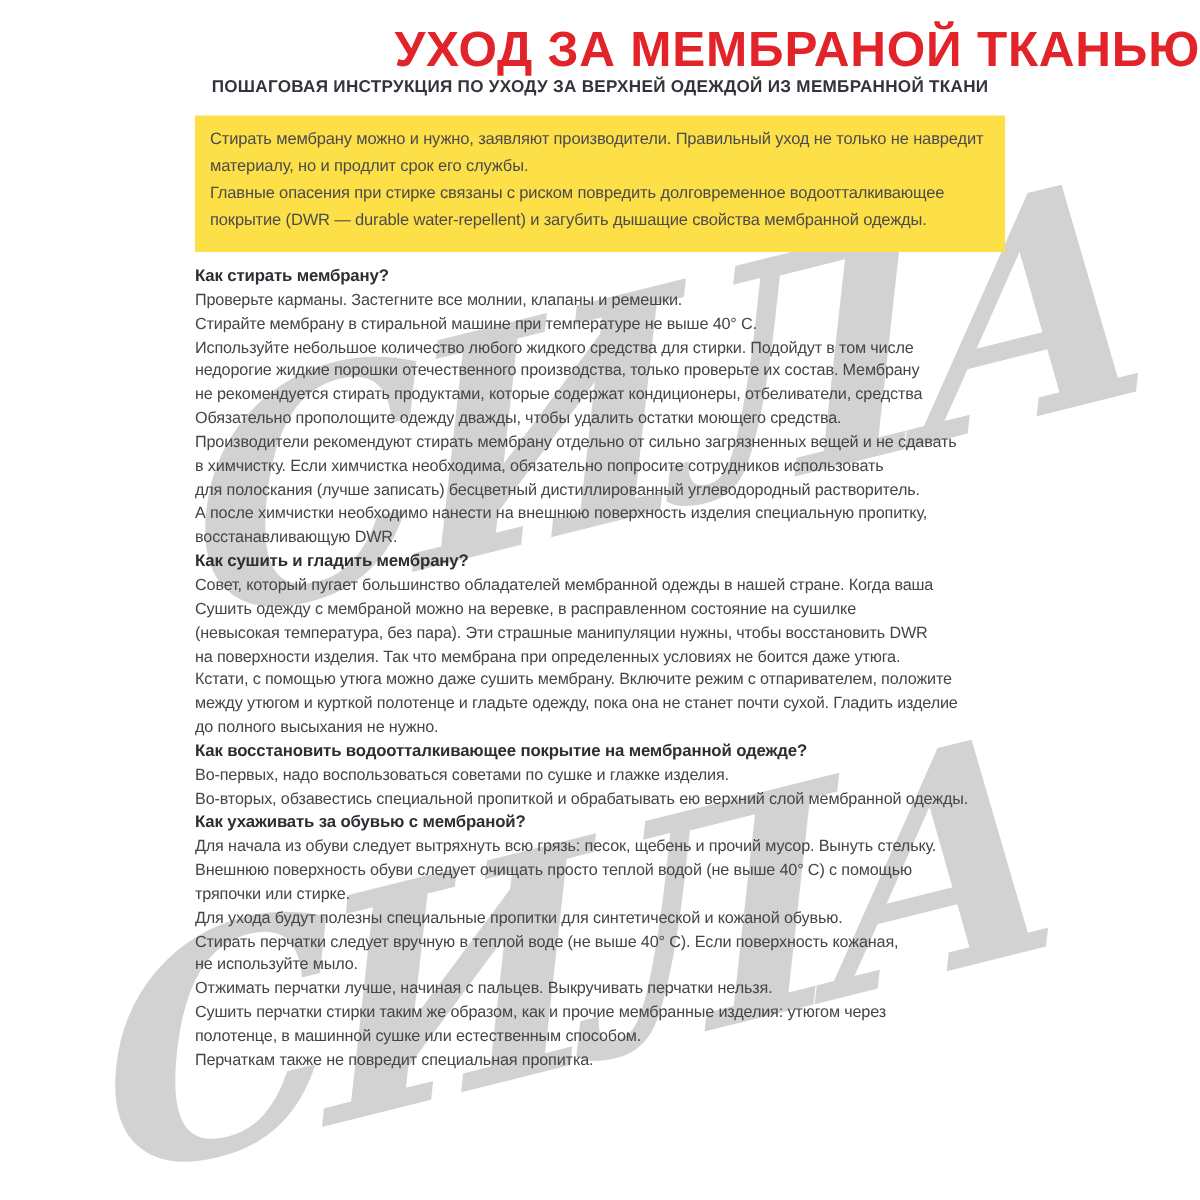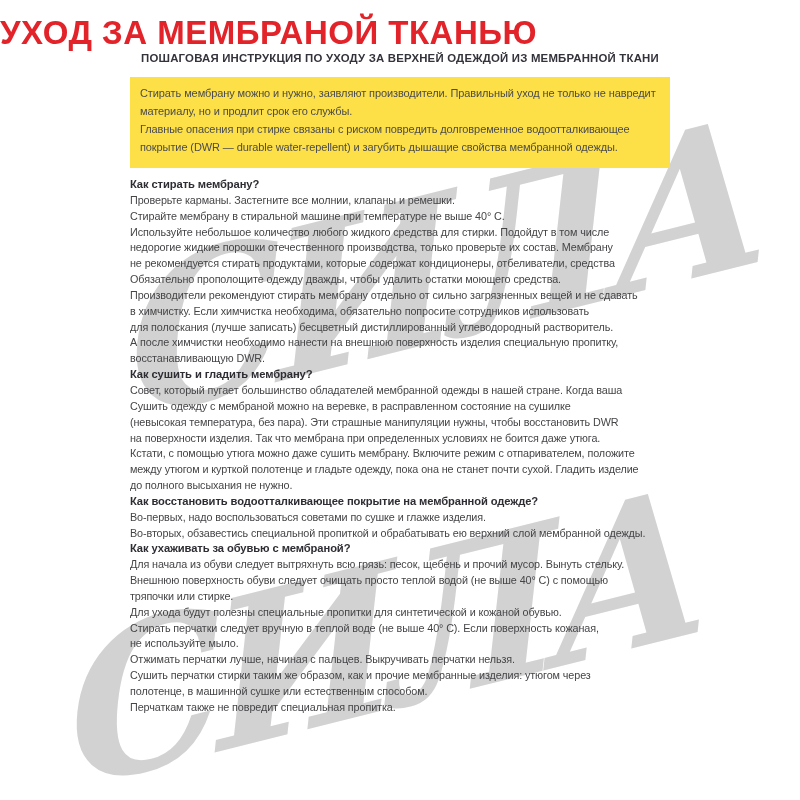--- a/index.html
+++ b/index.html
@@ -37,21 +37,21 @@
   }
   .wm-1{left:120px;top:150px;}
   .wm-2{left:60px;top:520px;}
 
   .content{
     position:relative;
     z-index:1;
   }
   .title{
     margin:14px 0 0 0;
-    text-align:left;
+    text-align:right;
     font-size:33px;
     line-height:38px;
     font-weight:bold;
     color:#e2242a;
     letter-spacing:0.5px;
   }
   .subtitle{
     margin-top:0;
     text-align:center;
     font-size:11.4px;

